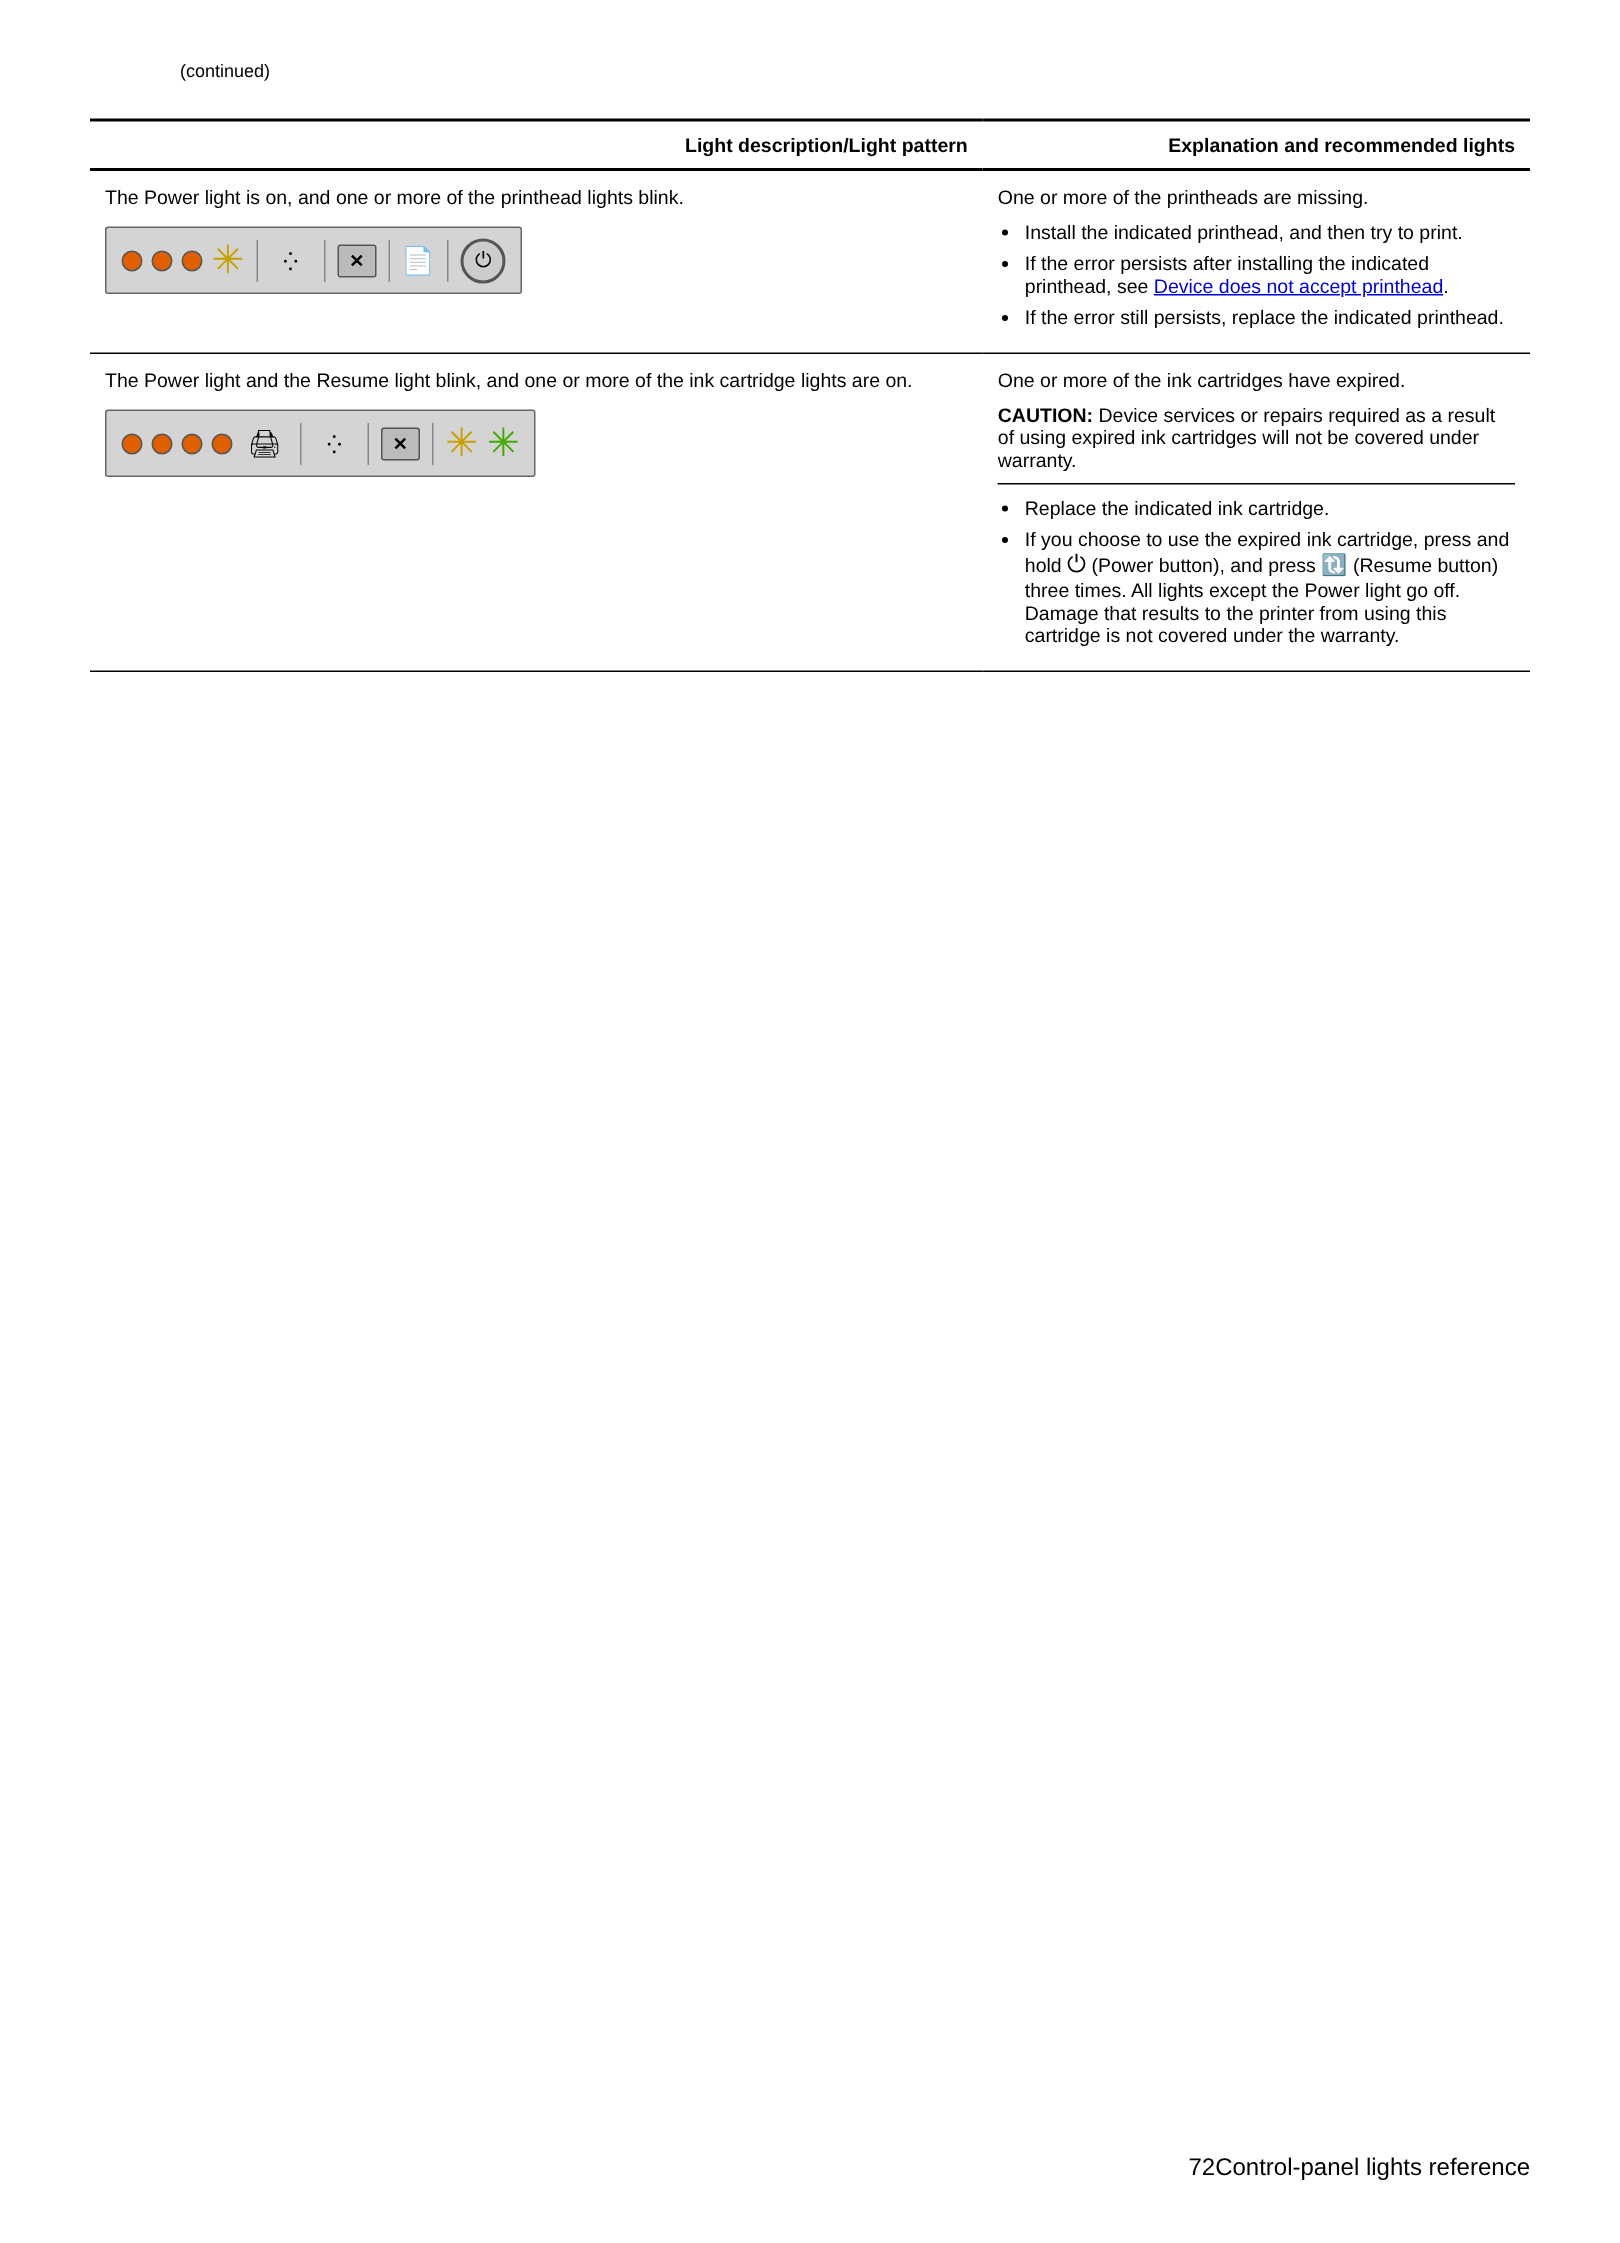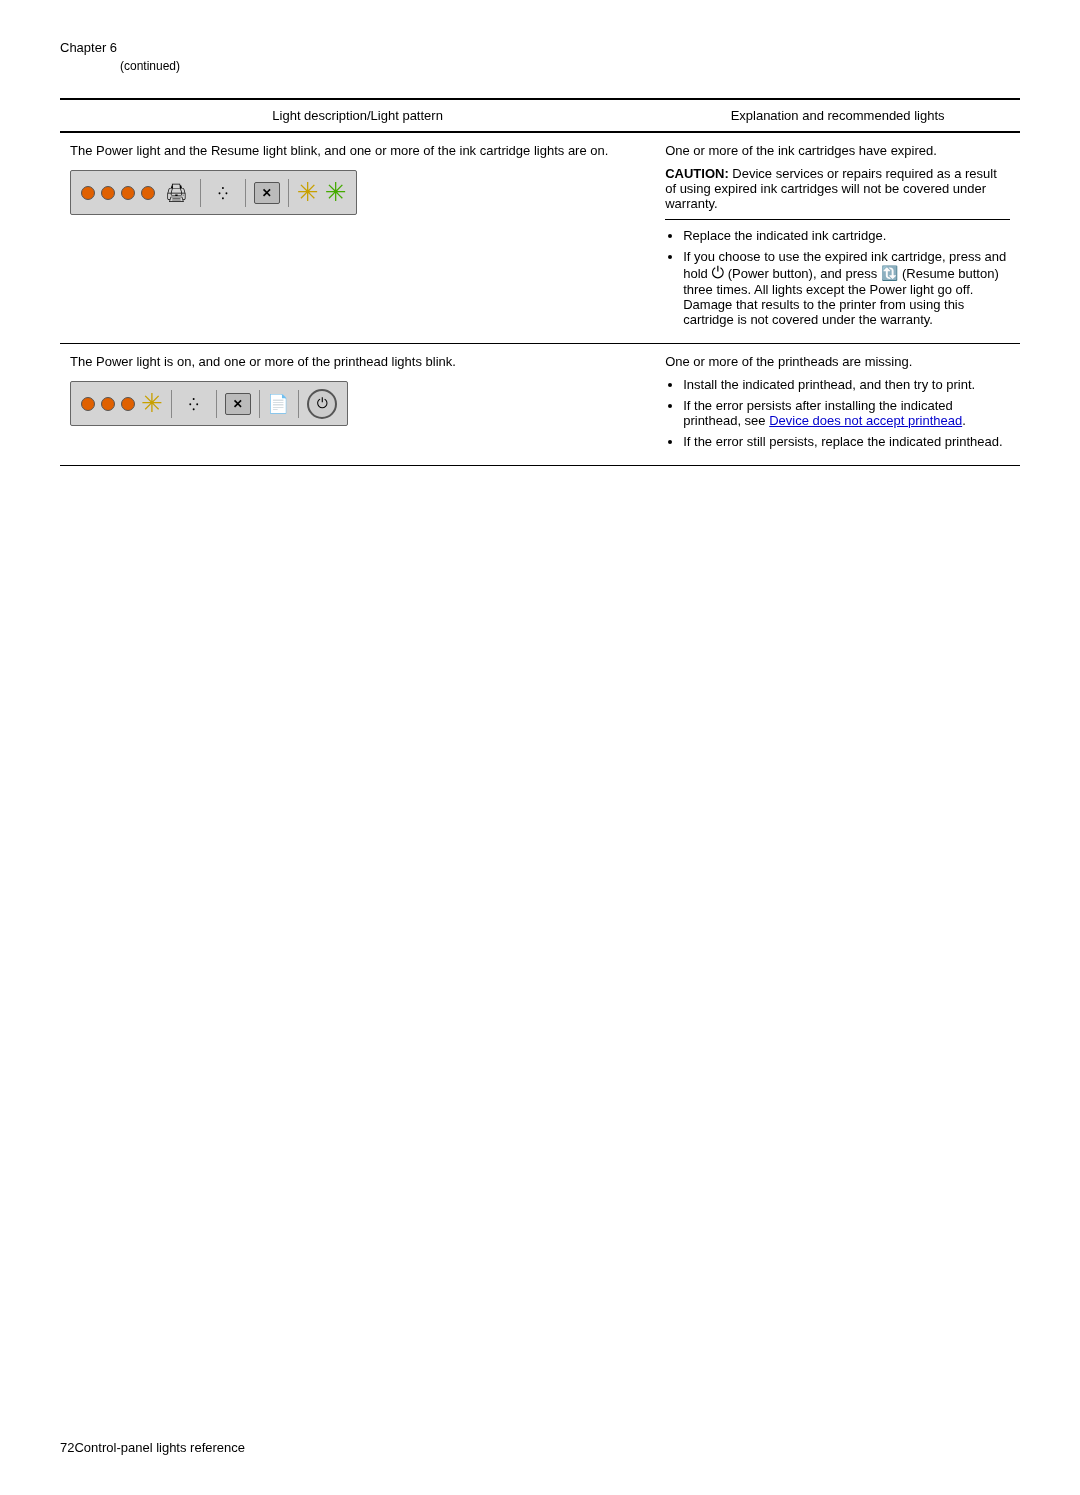--- a/index.html
+++ b/index.html
@@ -25,24 +25,24 @@
       margin-left: 60px;
     }
     .main-table {
       width: 100%;
       border-collapse: collapse;
       border-top: 2px solid #000;
     }
     .main-table th {
       border-bottom: 2px solid #000;
       padding: 8px 10px;
-      text-align: center;
+      text-align: right;
       vertical-align: top;
       font-size: 13px;
-      font-weight: normal;
+      font-weight: bold;
     }
     .main-table td {
       border-bottom: 1px solid #000;
       padding: 10px 10px;
       vertical-align: top;
       font-size: 13px;
     }
     .col-left { width: 62%; }
     .col-right { width: 38%; }
     .caution-label { font-weight: bold; }
@@ -120,50 +120,86 @@
     .link-text {
       color: #0000cc;
       text-decoration: underline;
     }
     .footer-row {
       position: absolute;
       bottom: 40px;
       left: 60px;
       right: 60px;
       display: flex;
-      justify-content: flex-start;
-      font-size: 13px;
+      justify-content: flex-end;
+      font-size: 16px;
       margin-top: 35px;
     }
     .right-cell-section {
       padding: 0;
     }
     .right-first { margin-bottom: 8px; }
     .caution-block {
       margin-bottom: 8px;
       font-size: 13px;
     }
   </style>
 </head>
 <body>
 
 <div class="page-container">
 
-  <div class="chapter-label">Chapter 6</div>
 
   <div class="continued-label">(continued)</div>
 
   <table class="main-table">
     <thead>
       <tr>
         <th class="col-left">Light description/Light pattern</th>
         <th class="col-right">Explanation and recommended lights</th>
       </tr>
     </thead>
     <tbody>
+
+      <tr>
+        <td class="col-left">
+          <p>The Power light is on, and one or more of the printhead lights blink.</p>
+          
+          <div class="panel-box">
+
+            <span class="led led-orange"></span>
+            <span class="led led-orange"></span>
+            <span class="led led-orange"></span>
+
+            <span style="font-size:26px; color:#c8a000;">✳</span>
+            <div class="separator-box"></div>
+
+            <span class="icon-btn" style="font-size:16px;">⁛</span>
+            <div class="separator-box"></div>
+
+            <span class="x-btn">✕</span>
+            <div class="separator-box"></div>
+
+            <span style="font-size:18px;">📄</span>
+            <div class="separator-box"></div>
+
+            <span class="power-circle">⏻</span>
+          </div>
+        </td>
+        <td class="col-right right-cell-section">
+          <p class="right-first">One or more of the printheads are missing.</p>
+          <ul class="bullet-list">
+            <li>Install the indicated printhead, and then try to print.</li>
+            <li>
+              <span>If the error persists after installing the indicated printhead, see </span><span class="link-text">Device does not accept printhead</span><span>.</span>
+            </li>
+            <li>If the error still persists, replace the indicated printhead.</li>
+          </ul>
+        </td>
+      </tr>
 
       <tr>
         <td class="col-left">
           <p>The Power light and the Resume light blink, and one or more of the ink cartridge lights are on.</p>
           
           <div class="panel-box">
 
             <span class="led led-orange"></span>
             <span class="led led-orange"></span>
             <span class="led led-orange"></span>
@@ -192,57 +228,20 @@
           <ul class="bullet-list">
             <li>Replace the indicated ink cartridge.</li>
             <li>
               <span>If you choose to use the expired ink cartridge, press and hold </span><span style="font-size:16px;">⏻</span>
               <span>(Power button), and press </span><span style="font-size:14px;">🔃</span>
               <span>(Resume button) three times. All lights except the Power light go off. Damage that results to the printer from using this cartridge is not covered under the warranty.</span>
             </li>
           </ul>
         </td>
       </tr>
-
-      <tr>
-        <td class="col-left">
-          <p>The Power light is on, and one or more of the printhead lights blink.</p>
-          
-          <div class="panel-box">
-
-            <span class="led led-orange"></span>
-            <span class="led led-orange"></span>
-            <span class="led led-orange"></span>
-
-            <span style="font-size:26px; color:#c8a000;">✳</span>
-            <div class="separator-box"></div>
-
-            <span class="icon-btn" style="font-size:16px;">⁛</span>
-            <div class="separator-box"></div>
-
-            <span class="x-btn">✕</span>
-            <div class="separator-box"></div>
-
-            <span style="font-size:18px;">📄</span>
-            <div class="separator-box"></div>
-
-            <span class="power-circle">⏻</span>
-          </div>
-        </td>
-        <td class="col-right right-cell-section">
-          <p class="right-first">One or more of the printheads are missing.</p>
-          <ul class="bullet-list">
-            <li>Install the indicated printhead, and then try to print.</li>
-            <li>
-              <span>If the error persists after installing the indicated printhead, see </span><span class="link-text">Device does not accept printhead</span><span>.</span>
-            </li>
-            <li>If the error still persists, replace the indicated printhead.</li>
-          </ul>
-        </td>
-      </tr>
     </tbody>
   </table>
 </div>
 
 <div class="footer-row">
   <span>72</span>
   <span>Control-panel lights reference</span>
 </div>
 
 </body></html>

